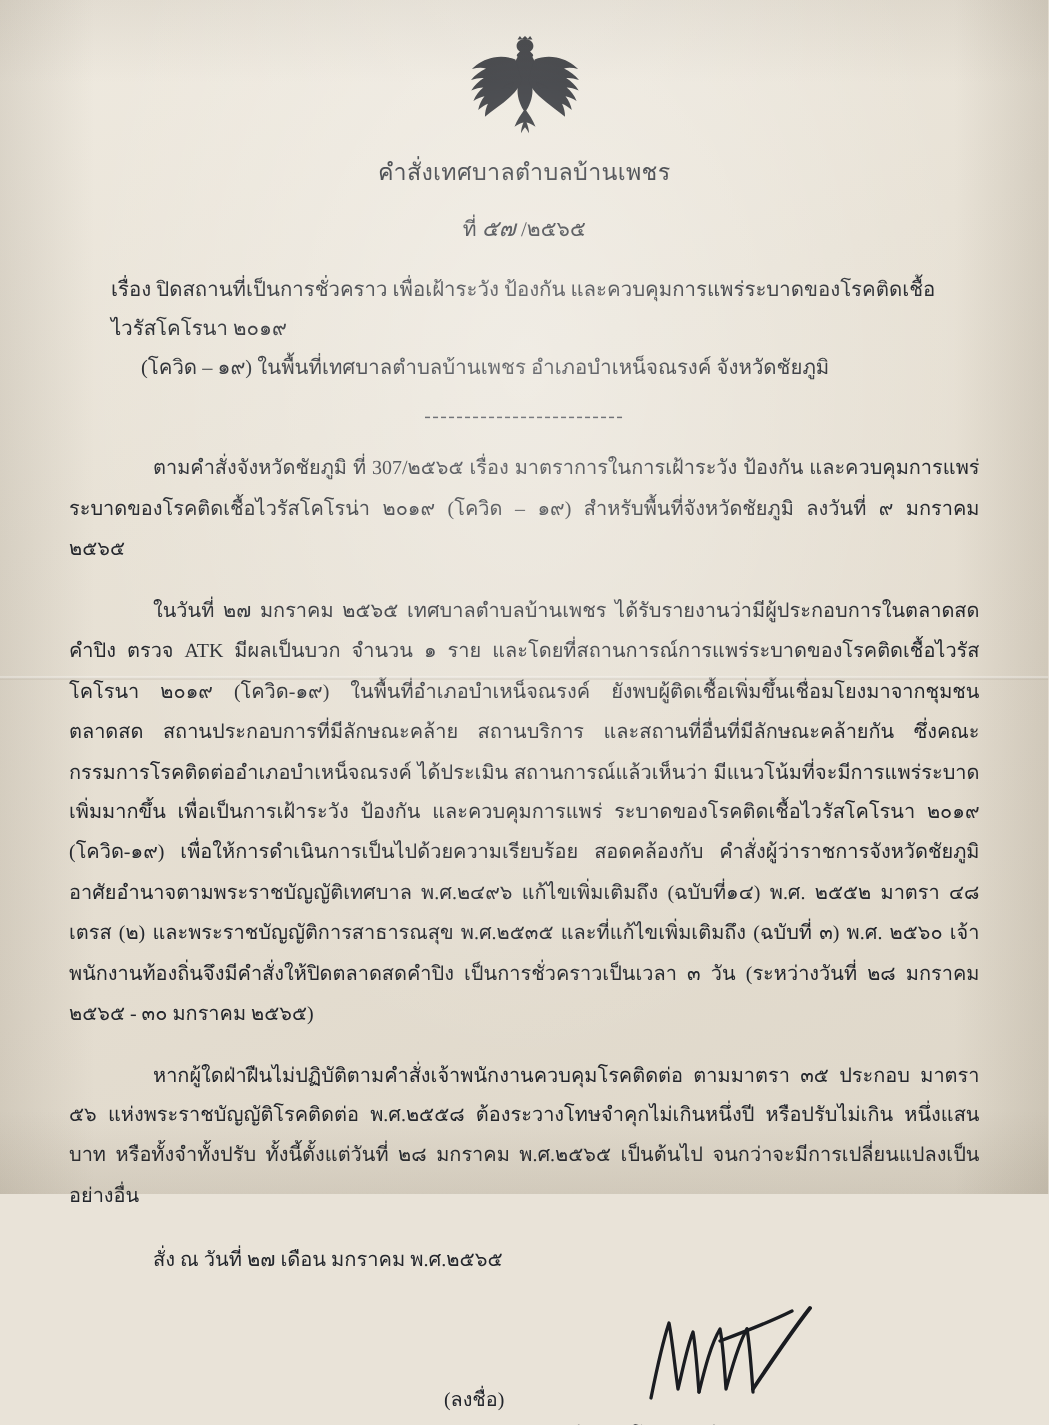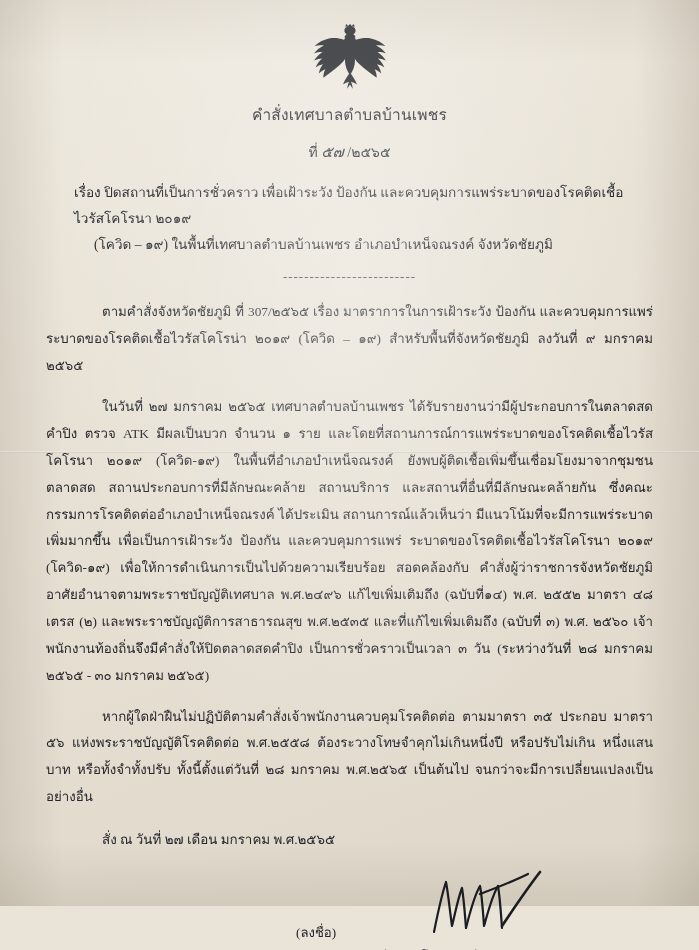--- a/index.html
+++ b/index.html
@@ -9,21 +9,21 @@
   body {
     width: 699px;
     height: 950px;
     background: #e9e3d8;
     font-family: "Liberation Serif", serif;
     overflow: hidden;
   }
   .page {
     position: relative;
     width: 699px;
-    height: 906px;
+    height: 796px;
     background: linear-gradient(160deg, #efeae0 0%, #e8e2d6 35%, #e4ddd0 65%, #ded7c9 100%);
     box-sizing: border-box;
     padding: 18px 46px 10px 46px;
   }
   
   .paper-shade {
     position: absolute;
     inset: 0;
     pointer-events: none;
     background:

